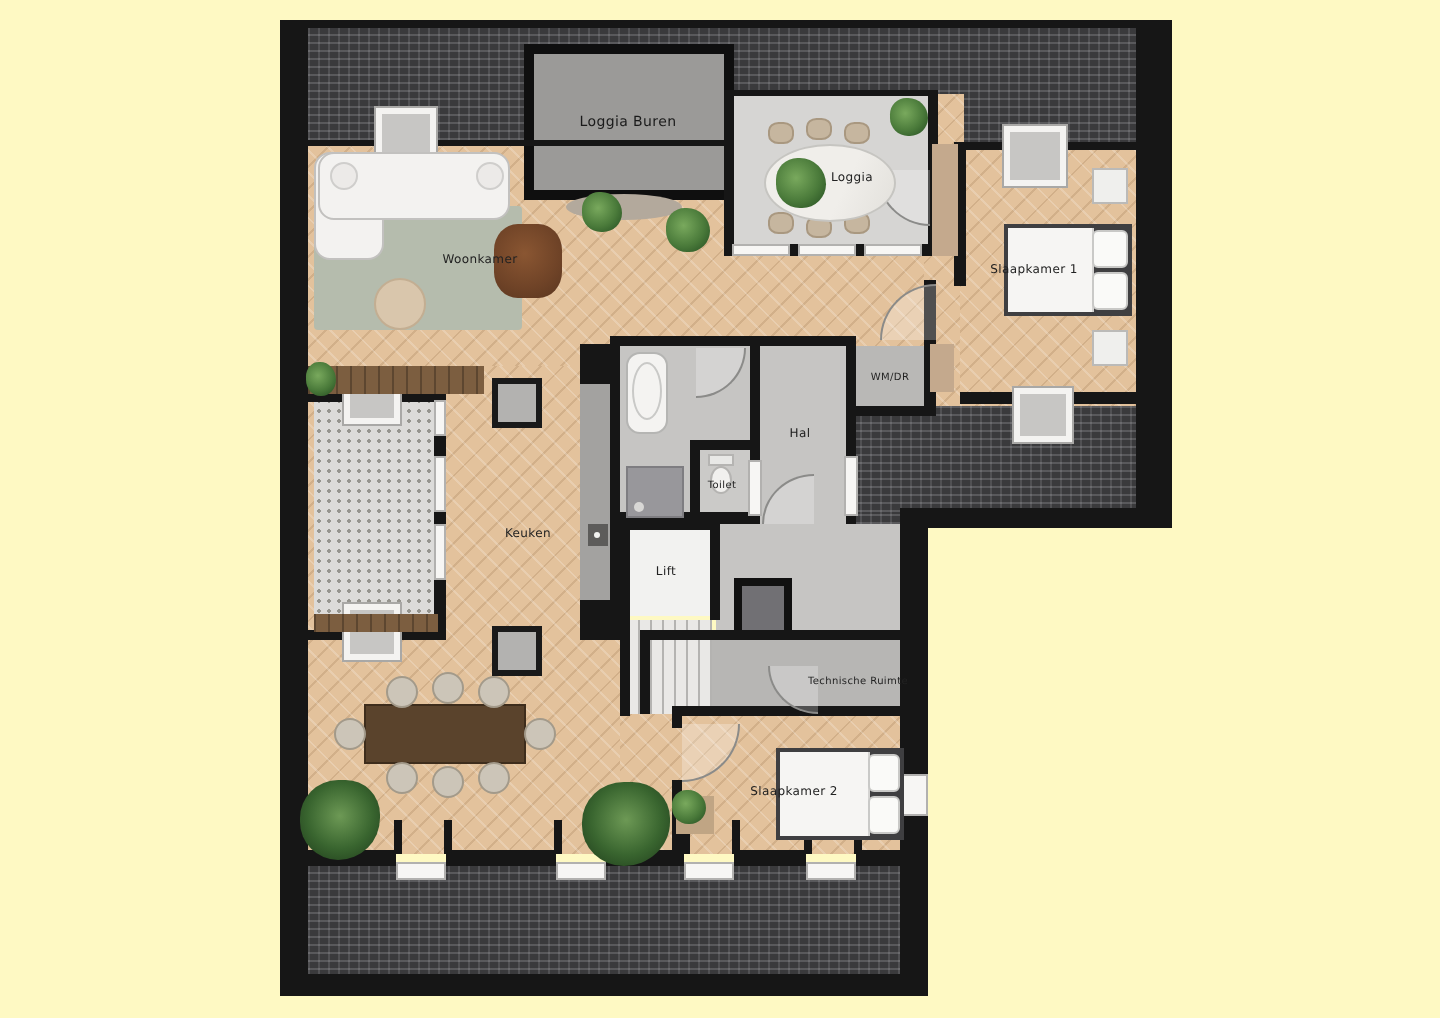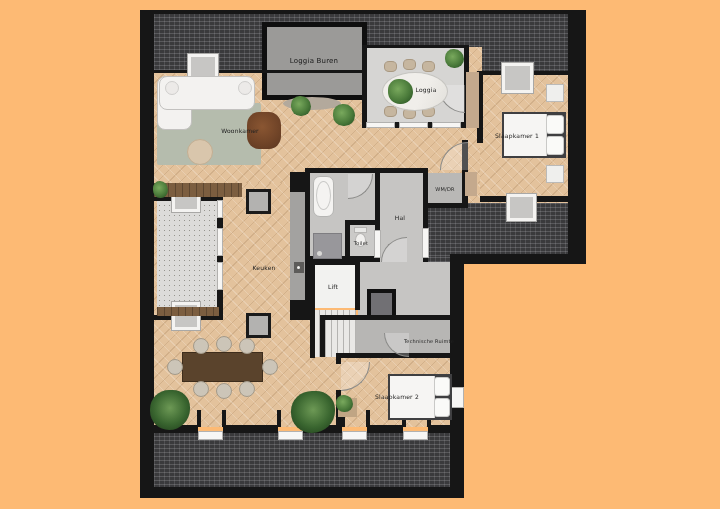--- a/index.html
+++ b/index.html
@@ -1,16 +1,16 @@
 <!DOCTYPE html>
 <html><head>
 <meta charset="utf-8">
 <style>
   html,body{margin:0;padding:0;background:#fff;}
-  .plan{position:relative;width:720px;height:509px;background:#fdba74;overflow:hidden;
+  .plan{position:relative;width:720px;height:509px;background:#fef9c3;overflow:hidden;
         font-family:"DejaVu Sans",sans-serif;}
   .abs{position:absolute;}
   .wall{position:absolute;background:#161616;}
   .roof{position:absolute;background-color:#3a3a3c;
         background-image:repeating-linear-gradient(0deg,rgba(200,200,205,.22) 0 1px,transparent 1px 4px),
                          repeating-linear-gradient(90deg,rgba(200,200,205,.16) 0 1px,transparent 1px 5px);}
   .wood{position:absolute;background-color:#e3c29c;
         background-image:repeating-linear-gradient(45deg,rgba(255,255,255,.20) 0 1px,transparent 1px 8px),
                          repeating-linear-gradient(-45deg,rgba(120,80,40,.16) 0 1px,transparent 1px 8px);}
   .gray{position:absolute;background:#c6c5c3;}

